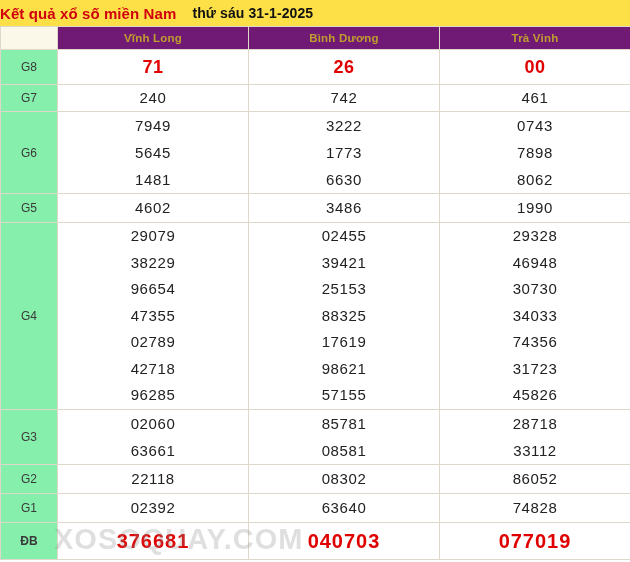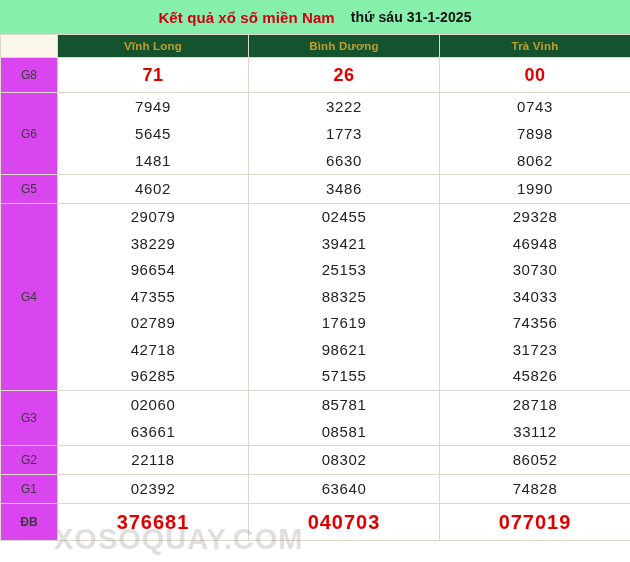--- a/index.html
+++ b/index.html
@@ -17,25 +17,25 @@
 
   .lottery-wrap {
     width: 630px;
     height: 562px;
     position: relative;
     box-sizing: border-box;
   }
 
   
   .header-bar {
-    height: 34px;
-    background: #86efac;
+    height: 26px;
+    background: #fde047;
     display: flex;
     align-items: center;
-    justify-content: center;
+    justify-content: flex-start;
     white-space: nowrap;
   }
   .header-title {
     color: #d1000f;
     font-size: 15px;
     font-weight: bold;
     letter-spacing: 0.1px;
   }
   .header-date {
     color: #111111;
@@ -58,39 +58,39 @@
     text-align: center;
     vertical-align: middle;
     padding: 0;
   }
 
   col.c-label { width: 57px; }
   col.c-prov  { width: 191px; }
 
   
   tr.province-row th {
-    background: #14532d;
+    background: #701a75;
     height: 22px;
     font-size: 11px;
     font-weight: bold;
     color: #c9a227;
   }
   tr.province-row th.blank-head {
     background: #fbf8ea;
   }
   .province-name {
     color: #bf9e2e;
     font-size: 11.5px;
     font-weight: bold;
     letter-spacing: 0.2px;
   }
 
   
   td.prize-label {
-    background: #d946ef;
+    background: #86efac;
     font-size: 12px;
     color: #3a3a3a;
     font-weight: normal;
   }
 
   
   .numbers {
     display: flex;
     flex-direction: column;
     align-items: center;
@@ -203,20 +203,38 @@
             <span>26</span>
           </div>
         </td>
         <td class="g8-cell">
           <div class="numbers">
             <span>00</span>
           </div>
         </td>
       </tr>
 
+      <tr class="g7">
+        <td class="prize-label g7-cell">G7</td>
+        <td class="g7-cell">
+          <div class="numbers">
+            <span>240</span>
+          </div>
+        </td>
+        <td class="g7-cell">
+          <div class="numbers">
+            <span>742</span>
+          </div>
+        </td>
+        <td class="g7-cell">
+          <div class="numbers">
+            <span>461</span>
+          </div>
+        </td>
+      </tr>
 
       <tr class="g6">
         <td class="prize-label g6-cell">G6</td>
         <td class="g6-cell">
           <div class="numbers">
             <span>7949</span>
             <span>5645</span>
             <span>1481</span>
           </div>
         </td>

